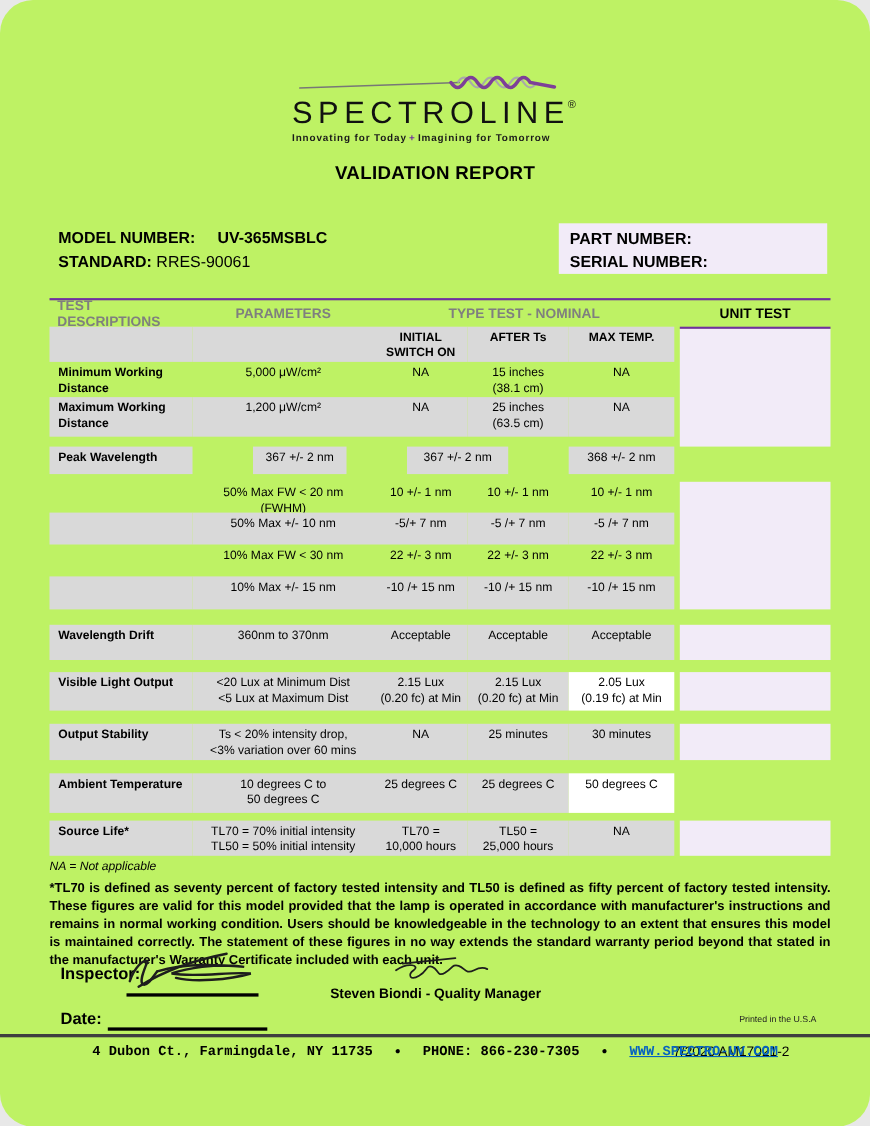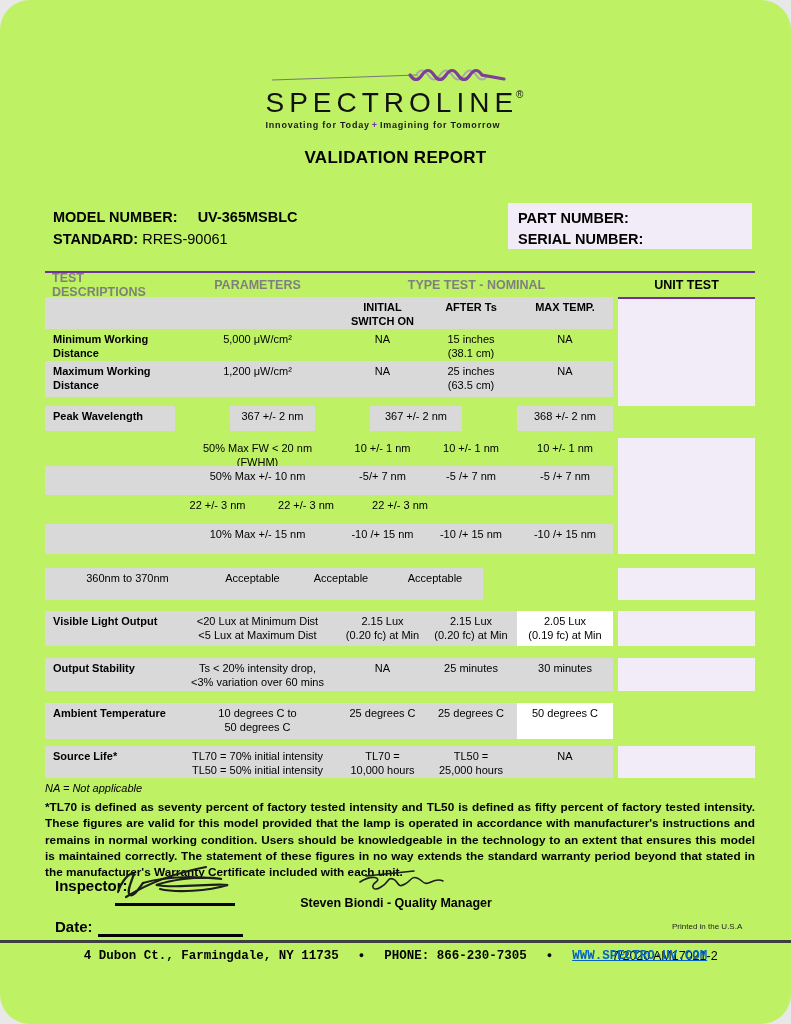--- a/index.html
+++ b/index.html
@@ -190,36 +190,38 @@
       <div class="row gray h29">
         <div class="cell c1"></div>
         <div class="cell c2">50% Max +/- 10 nm</div>
         <div class="cell c3">-5/+ 7 nm</div>
         <div class="cell c4">-5 /+ 7 nm</div>
         <div class="cell c5">-5 /+ 7 nm</div>
       </div>
 
       <div class="row h29">
         <div class="cell c1"></div>
+        <div class="cell c2">10% Max FW &lt; 30 nm</div>
         <div class="cell c3">22 +/- 3 nm</div>
         <div class="cell c4">22 +/- 3 nm</div>
         <div class="cell c5">22 +/- 3 nm</div>
       </div>
 
       <div class="row gray h30">
         <div class="cell c1"></div>
         <div class="cell c2">10% Max +/- 15 nm</div>
         <div class="cell c3">-10 /+ 15 nm</div>
         <div class="cell c4">-10 /+ 15 nm</div>
         <div class="cell c5">-10 /+ 15 nm</div>
       </div>
 
       <div class="gap14"></div>
 
       <div class="row gray h32">
+        <div class="cell c1">Wavelength Drift</div>
         <div class="cell c2">360nm to 370nm</div>
         <div class="cell c3">Acceptable</div>
         <div class="cell c4">Acceptable</div>
         <div class="cell c5">Acceptable</div>
       </div>
 
       <div class="gap11"></div>
 
       <div class="row gray h35">
         <div class="cell c1">Visible Light Output</div>

